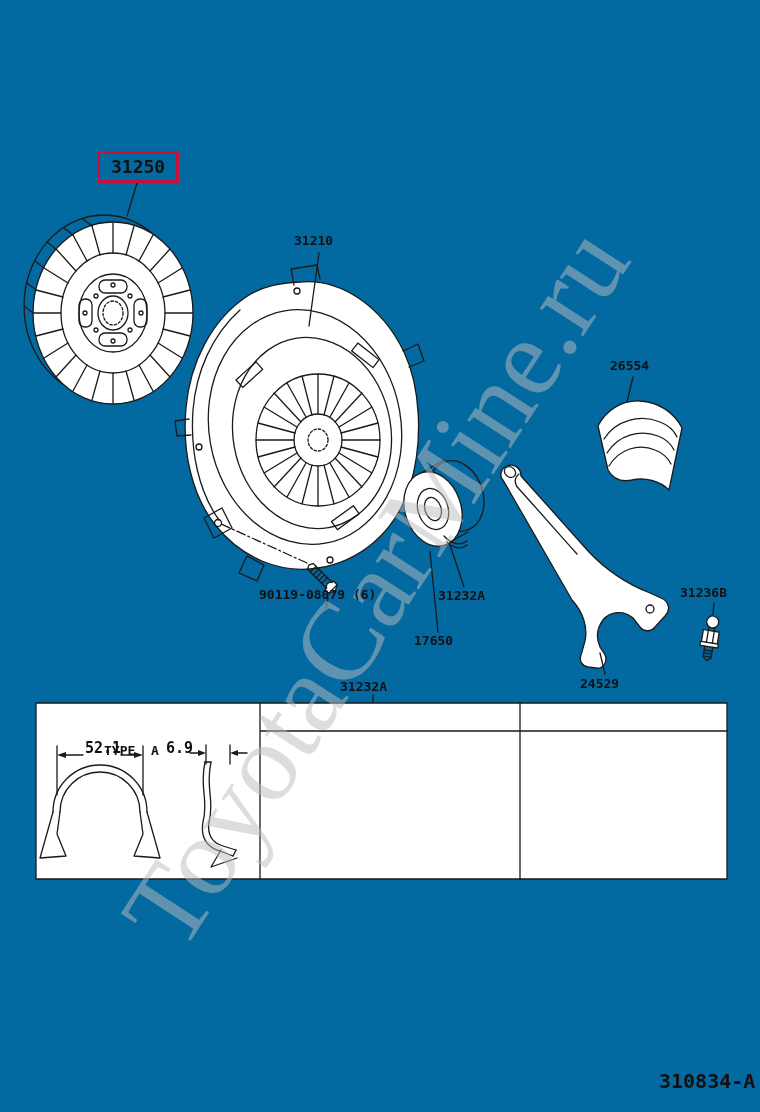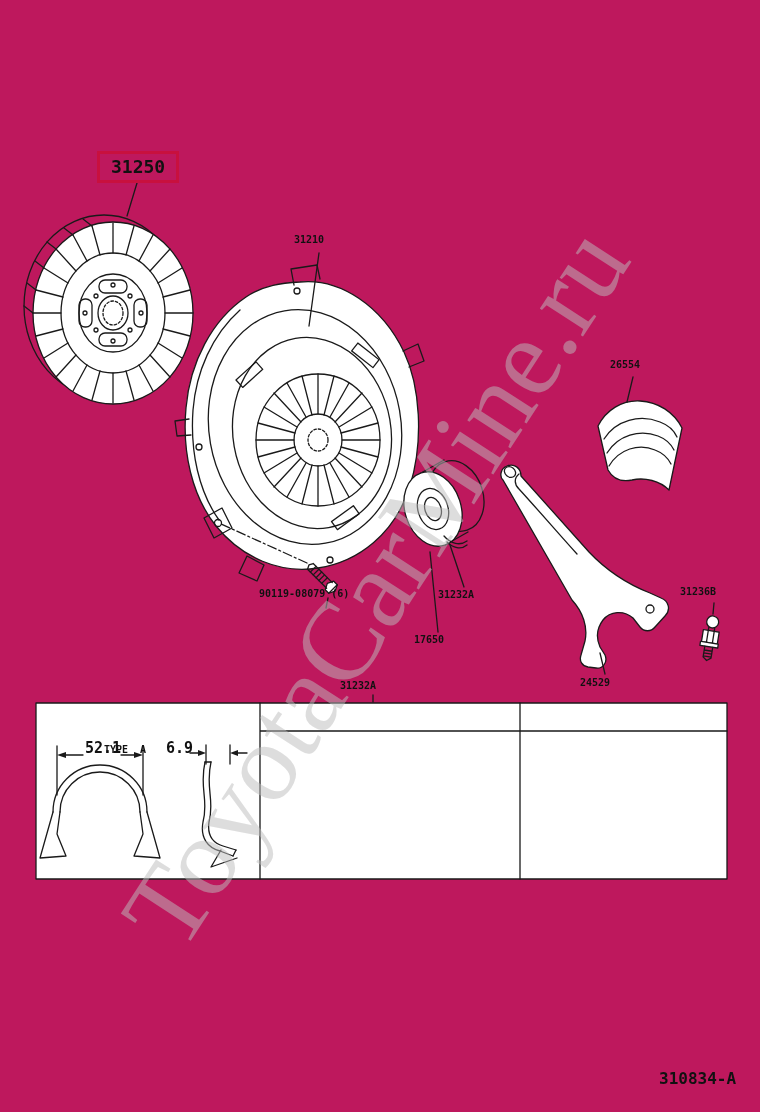--- a/index.html
+++ b/index.html
@@ -1,42 +1,42 @@
 <!DOCTYPE html>
 <html style="--highlight-box: #c8103e; --line: #1a1a1a; --watermark: #bdbdbd;"><head>
 <meta charset="utf-8">
 <style>
   html,body { margin:0; padding:0; background:#fff; }
   .stage {
-    position:relative; width:760px; height:1112px; background:#be185d;
+    position:relative; width:760px; height:1112px; background:#0369a1;
     overflow:hidden; font-family:"DejaVu Sans Mono", monospace;
   }
   .stage svg { position:absolute; left:0; top:0; z-index:1; }
   .ink  { stroke: var(--line,#1a1a1a); fill:none; stroke-width:1.3;
           stroke-linecap:round; stroke-linejoin:round; }
   .paper { fill:#fff; }
   .solid { fill: var(--line,#1a1a1a); stroke:none; }
   .lbl {
-    position:absolute; z-index:4; font-weight:700; font-size:10px;
+    position:absolute; z-index:4; font-weight:700; font-size:13px;
     color:#111; white-space:pre; line-height:1.1;
   }
   .part-box {
     position:absolute; left:97px; top:151px; z-index:4;
     border:3px solid var(--highlight-box,#c8103e);
     padding:2px 11px 3px; background:transparent;
   }
   .part-box span { font-weight:700; font-size:18px; color:#111; }
   .watermark {
     position:absolute; left:-235px; top:522px; width:1220px; height:130px;
     z-index:3; text-align:center; line-height:130px;
     transform:rotate(-57deg);
     font-family:"Liberation Serif", serif; font-size:112px;
     color:var(--watermark,#bdbdbd); opacity:.5; pointer-events:none;
   }
-  .doc-num { font-size:16px; }
+  .doc-num { font-size:20px; }
 </style>
 </head>
 <body>
 
 <div class="stage">
 
   <svg width="760" height="1112" viewBox="0 0 760 1112">
     <g class="ink">
 
       <g>

